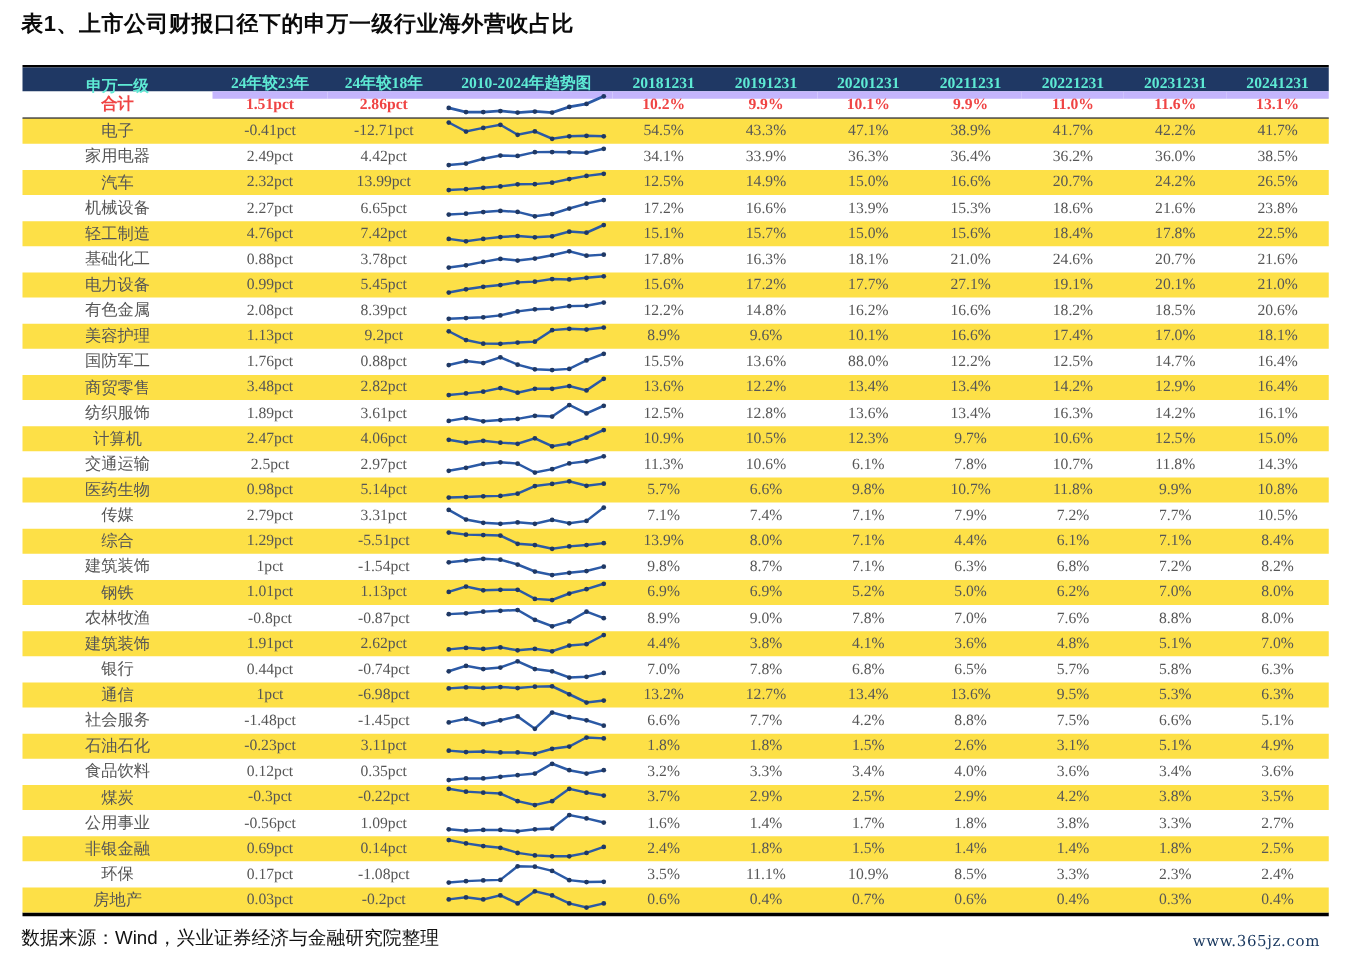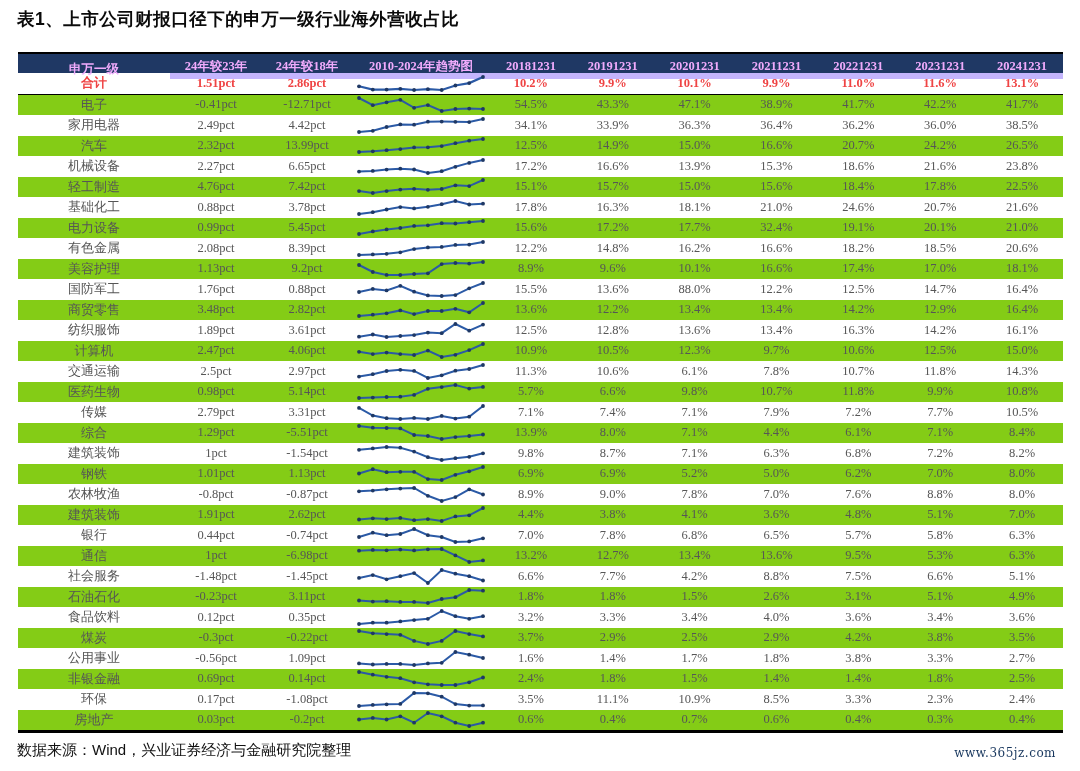--- a/index.html
+++ b/index.html
@@ -2,27 +2,27 @@
 <html><head>
 <meta charset="utf-8">
 <style>
   html,body{margin:0;padding:0;background:#fff;}
   .page{position:relative;width:1068px;height:771px;background:#fff;overflow:hidden;
         font-family:"Liberation Sans","DejaVu Sans",sans-serif;}
   .title{position:absolute;left:17px;top:7px;font-size:17.5px;font-weight:bold;color:#0a0a0a;letter-spacing:.5px;}
   .tbl{position:absolute;left:18px;top:52px;width:1045px;border-top:2px solid #000;border-bottom:3px solid #000;}
   .row{display:grid;grid-template-columns:152px 92px 90px 138px repeat(7,1fr);height:20.5px;align-items:center;}
   .thead{height:19px;background:#1F3864;}
-  .thead .cell{color:#f0abfc;font-weight:bold;font-size:12.5px;text-align:center;height:100%;
+  .thead .cell{color:#5eead4;font-weight:bold;font-size:12.5px;text-align:center;height:100%;
                display:flex;align-items:center;justify-content:center;box-sizing:border-box;margin-top:12px;}
   .thead .cell.ul{border-bottom:6px solid #c4b5fd;}
   .cell{text-align:center;font-size:12.5px;color:#565656;
         font-family:"Liberation Serif","DejaVu Serif",serif;white-space:nowrap;overflow:hidden;}
   .cell.ind{font-size:13px;font-family:"Liberation Sans","DejaVu Sans",sans-serif;}
-  .row.alt{background:#84cc16;}
+  .row.alt{background:#fde047;}
   .row.total{border-bottom:1.5px solid #000;}
   .row.total .cell{color:#ef4444;font-weight:bold;}
   .sparkcell{display:flex;align-items:center;justify-content:center;}
   .footer-src{position:absolute;left:17px;top:741px;font-size:15px;color:#111;}
   .footer-src .lbl{}
   .watermark{position:absolute;right:12px;top:746px;font-size:12px;color:#17365D;
              font-family:"DejaVu Serif","Liberation Serif",serif;letter-spacing:.5px;}
 </style>
 </head>
 <body>
@@ -249,21 +249,21 @@
               <circle cx="73.9" cy="7.3" r="1.9" fill="#1F3864"></circle>
               <circle cx="87.7" cy="5.2" r="1.9" fill="#1F3864"></circle>
               <circle cx="101.4" cy="5.5" r="1.9" fill="#1F3864"></circle>
               <circle cx="115.2" cy="4.2" r="1.9" fill="#1F3864"></circle>
               <circle cx="129.0" cy="3.0" r="1.9" fill="#1F3864"></circle>
             </svg>
           </div>
           <div class="cell">15.6%</div>
           <div class="cell">17.2%</div>
           <div class="cell">17.7%</div>
-          <div class="cell">32.4%</div>
+          <div class="cell">27.1%</div>
           <div class="cell">19.1%</div>
           <div class="cell">20.1%</div>
           <div class="cell">21.0%</div>
         </div>
         <div class="row">
           <div class="cell ind">有色金属</div>
           <div class="cell">2.08pct</div>
           <div class="cell">8.39pct</div>
           <div class="cell sparkcell">
             <svg width="134" height="19">

